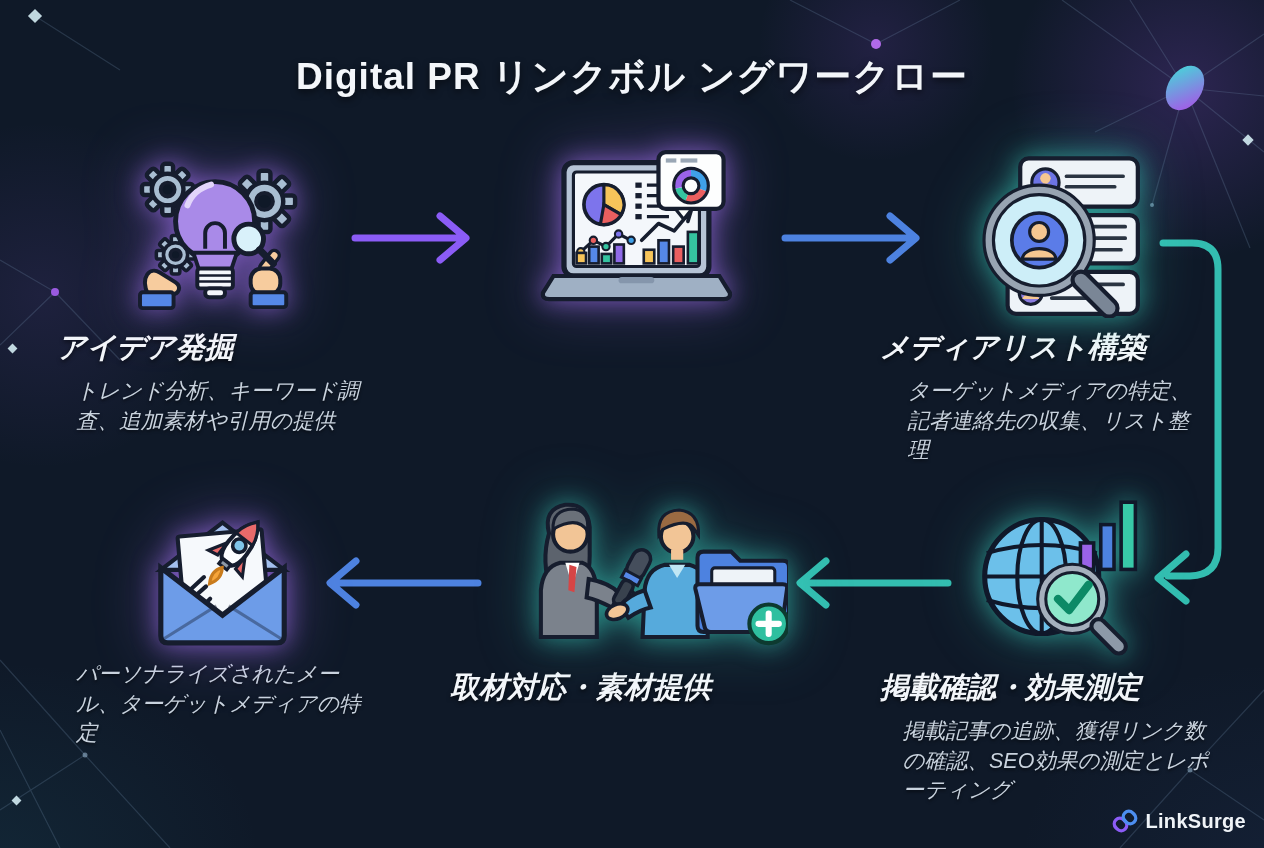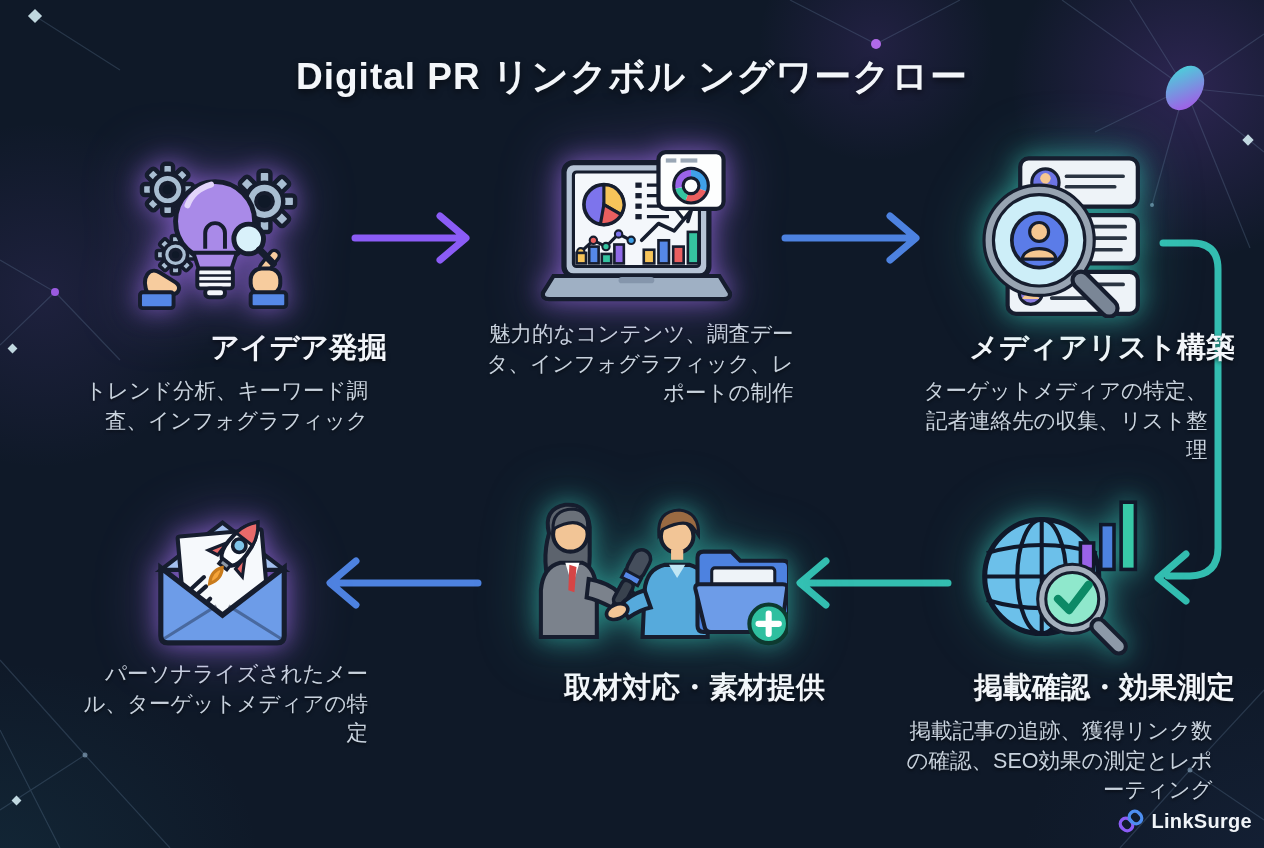--- a/index.html
+++ b/index.html
@@ -15,35 +15,35 @@
       #0f1928;
   }
   .bg-net{position:absolute;inset:0;z-index:0;}
   .arrow-layer{position:absolute;inset:0;z-index:2;pointer-events:none;}
   .arrow{fill:none;stroke-width:7;stroke-linecap:round;stroke-linejoin:round;}
   .page-title{
     position:absolute;top:52px;left:0;width:100%;text-align:center;z-index:3;
     font-size:37px;font-weight:bold;color:#f3f6fa;letter-spacing:1px;margin:0;
     text-shadow:0 3px 7px rgba(0,0,0,.55);
   }
-  .step{position:absolute;text-align:right;z-index:3;}
+  .step{position:absolute;text-align:left;z-index:3;font-style:italic;}
   .icon-wrap{height:172px;display:flex;align-items:center;justify-content:center;}
   .glow-purple{filter:drop-shadow(0 0 12px rgba(167,115,245,.60)) drop-shadow(0 0 28px rgba(167,115,245,.35));}
   .glow-teal{filter:drop-shadow(0 0 12px rgba(61,220,200,.50)) drop-shadow(0 0 28px rgba(61,220,200,.28));}
   .step h2{margin:8px 0 9px;font-size:29px;font-weight:bold;color:#f3f6fa;text-shadow:0 2px 4px rgba(0,0,0,.6);}
   .step p{margin:0 auto;font-size:21.5px;line-height:1.38;color:#c9d3de;text-shadow:0 2px 3px rgba(0,0,0,.5);}
   .pos-r1c1{left:57px;top:148px;width:330px;}
   .pos-r1c2{left:450px;top:148px;width:375px;}
   .pos-r1c3{left:880px;top:148px;width:355px;}
   .pos-r2c1{left:57px;top:488px;width:330px;}
   .pos-r2c2{left:450px;top:488px;width:375px;}
   .pos-r2c3{left:880px;top:488px;width:355px;}
   .w0{width:292px;} .w1{width:312px;} .w2{width:300px;}
   .w3{width:310px;} .w4{width:284px;} .w5{width:292px;}
-  .brand{position:absolute;right:12px;bottom:14px;display:flex;align-items:center;gap:8px;z-index:3;}
+  .brand{position:absolute;right:18px;bottom:14px;display:flex;align-items:center;gap:8px;z-index:3;}
   .brand span{font-size:20px;font-weight:600;color:#f0f4f8;letter-spacing:.3px;}
 </style>
 </head>
 <body>
 
 <div class="canvas">
 
   <svg class="bg-net" width="1264" height="848" viewBox="0 0 1264 848">
     <defs>
       <linearGradient id="blobGrad" x1="0" y1="0" x2="1" y2="1">
@@ -145,21 +145,21 @@
           <rect x="20" y="-14" width="10" height="26" rx="5" transform="rotate(38 25 -1)" fill="#f7cc9e" stroke="#161d2e" stroke-width="3.5"></rect>
           <rect x="6" y="6" width="30" height="26" rx="11" fill="#f7cc9e" stroke="#161d2e" stroke-width="4"></rect>
           <rect x="6" y="30" width="36" height="15" rx="3" fill="#5588e8" stroke="#161d2e" stroke-width="4"></rect>
         </g>
 
         <circle cx="122" cy="90" r="15" fill="#d9f1fa" stroke="#161d2e" stroke-width="5"></circle>
         <path d="M133,101 L147,115" stroke="#161d2e" stroke-width="7" stroke-linecap="round"></path>
       </svg>
     </div>
     <h2>アイデア発掘</h2>
-    <p class="w0">トレンド分析、キーワード調査、インフォグラフィック</p>
+    <p class="w0">トレンド分析、キーワード調査、追加素材や引用の提供</p>
   </div>
 
   <div class="step pos-r1c2">
     <div class="icon-wrap">
       <svg class="glow-purple" width="200" height="168" viewBox="0 0 185 160">
         <rect x="22" y="12" width="138" height="108" rx="9" fill="#b6c4d6" stroke="#161d2e" stroke-width="5"></rect>
         <rect x="31" y="21" width="120" height="90" rx="3" fill="#f4f7fb" stroke="#161d2e" stroke-width="3"></rect>
 
         <circle cx="60" cy="52" r="19" fill="#7d74ec" stroke="#161d2e" stroke-width="3.5"></circle>
         <path d="M60,52 L60,33 A19,19 0 0 1 76.5,61.5 Z" fill="#f6c45a" stroke="#161d2e" stroke-width="3"></path>
@@ -206,21 +206,20 @@
             <path d="M131.2,36.1 A12,12 0 0 1 143,22" stroke="#9a63e8"></path>
           </g>
           <circle cx="143" cy="34" r="16.5" fill="none" stroke="#161d2e" stroke-width="3"></circle>
           <circle cx="143" cy="34" r="7.5" fill="#fdfefe" stroke="#161d2e" stroke-width="3"></circle>
         </g>
 
         <path d="M12,120 H170 L180,136 Q181,142 174,142 H8 Q1,142 2,136 Z" fill="#9fb0c4" stroke="#161d2e" stroke-width="4"></path>
         <rect x="74" y="121" width="34" height="6" rx="3" fill="#8596ac"></rect>
       </svg>
     </div>
-    <p class="w1">魅力的なコンテンツ、調査データ、インフォグラフィック、レポートの制作</p>
   </div>
 
   <div class="step pos-r2c3">
     <div class="icon-wrap">
       <svg class="glow-teal" width="185" height="168" viewBox="0 0 175 165">
         <circle cx="72" cy="85" r="56" fill="#6cc0ea" stroke="#10182a" stroke-width="5"></circle>
         <g fill="none" stroke="#10182a" stroke-width="4">
           <ellipse cx="72" cy="85" rx="24" ry="56"></ellipse>
           <path d="M72,29 V141"></path>
           <path d="M18,62 Q72,46 126,62"></path>

